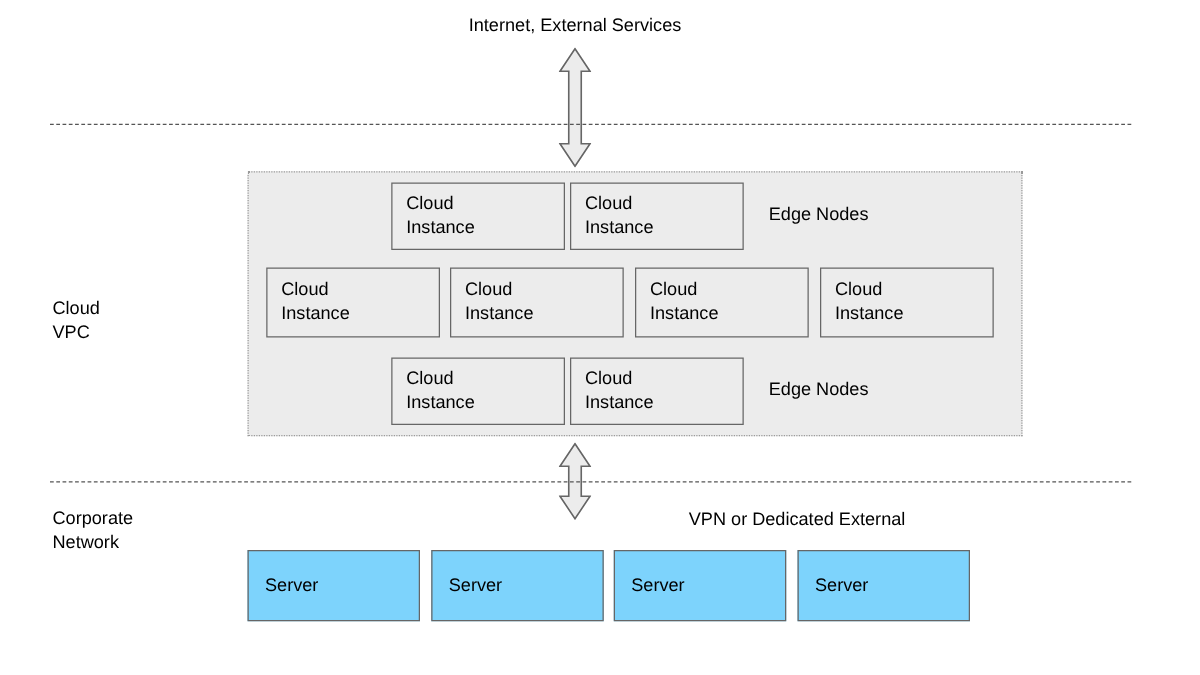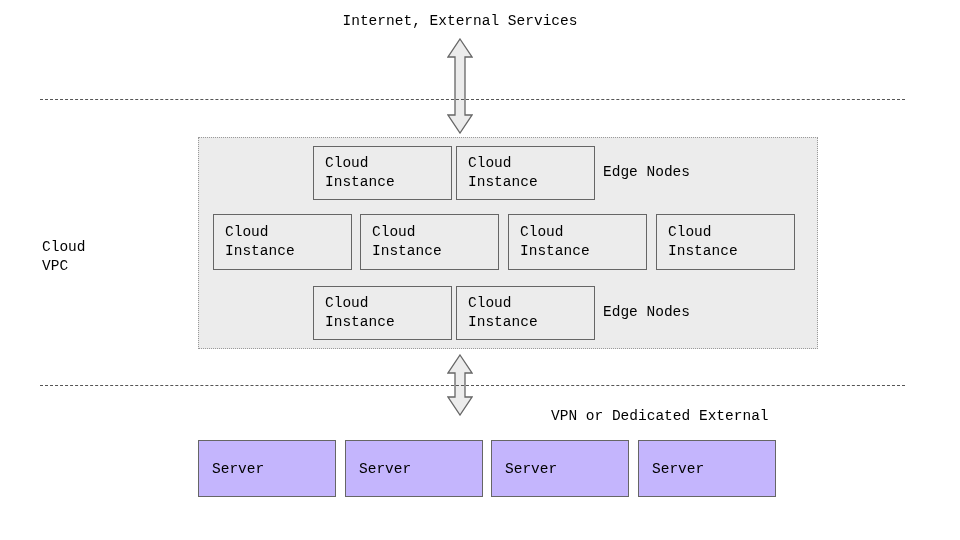--- a/index.html
+++ b/index.html
@@ -11,21 +11,20 @@
     height: 540px;
     background: #ffffff;
     font-family: "Liberation Sans", sans-serif;
     color: #000000;
     overflow: hidden;
   }
   #canvas {
     position: relative;
     width: 960px;
     height: 424px;
-    font-family: Liberation Mono, monospace;
   }
 
   
   .label {
     position: absolute;
     font-size: 14.5px;
     line-height: 19px;
     color: #000000;
     white-space: pre-line;
   }
@@ -64,38 +63,39 @@
     white-space: pre-line;
     display: flex;
     flex-direction: column;
     justify-content: center;
   }
   .box > .box-text {
     padding-left: 11px;
   }
   .server-box {
     position: absolute;
-    background: #c4b5fd;
+    background: #7dd3fc;
     border: 1.3px solid #666666;
     box-sizing: border-box;
     font-size: 14.5px;
     color: #000000;
     display: flex;
     align-items: center;
   }
   .server-box > .box-text {
     padding-left: 13px;
   }
 
   
   .group-label {
     position: absolute;
     font-size: 14.5px;
     line-height: 19px;
     color: #000000;
+    margin-left: 12px;
   }
 
   
   .arrow {
     position: absolute;
   }
   .arrow svg {
     display: block;
   }
 </style>
@@ -159,20 +159,22 @@
   </div>
 
   <div class="arrow" style="left:447px; top:354px;">
     <svg width="26" height="62" viewBox="0 0 26 62">
       <polygon points="13,1 25,19 18,19 18,43 25,43 13,61 1,43 8,43 8,19 1,19" fill="#ececec" stroke="#666666" stroke-width="1.3" stroke-linejoin="miter"></polygon>
     </svg>
   </div>
 
   <div class="boundary" style="left:40px; top:385px; width:865px;"></div>
 
+  <div class="label" style="left:42px; top:406px; width:140px;">Corporate
+Network</div>
 
   <div class="label" style="left:551px; top:407px; width:300px;">VPN or Dedicated External</div>
 
   <div class="server-box" style="left:198px; top:440px; width:138px; height:57px;">
     <span class="box-text">Server</span>
   </div>
   <div class="server-box" style="left:345px; top:440px; width:138px; height:57px;">
     <span class="box-text">Server</span>
   </div>
   <div class="server-box" style="left:491px; top:440px; width:138px; height:57px;">

